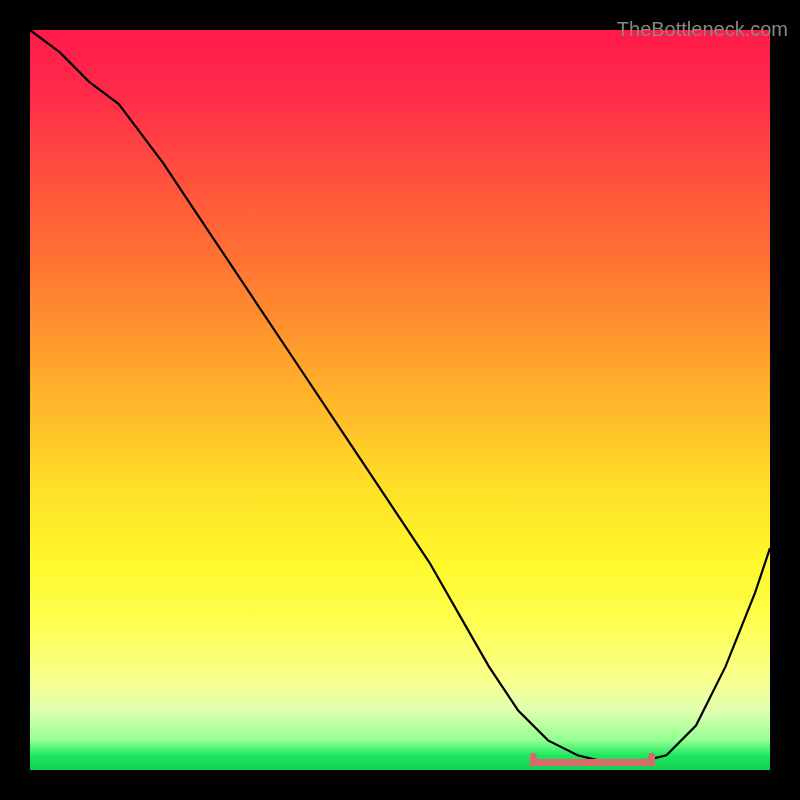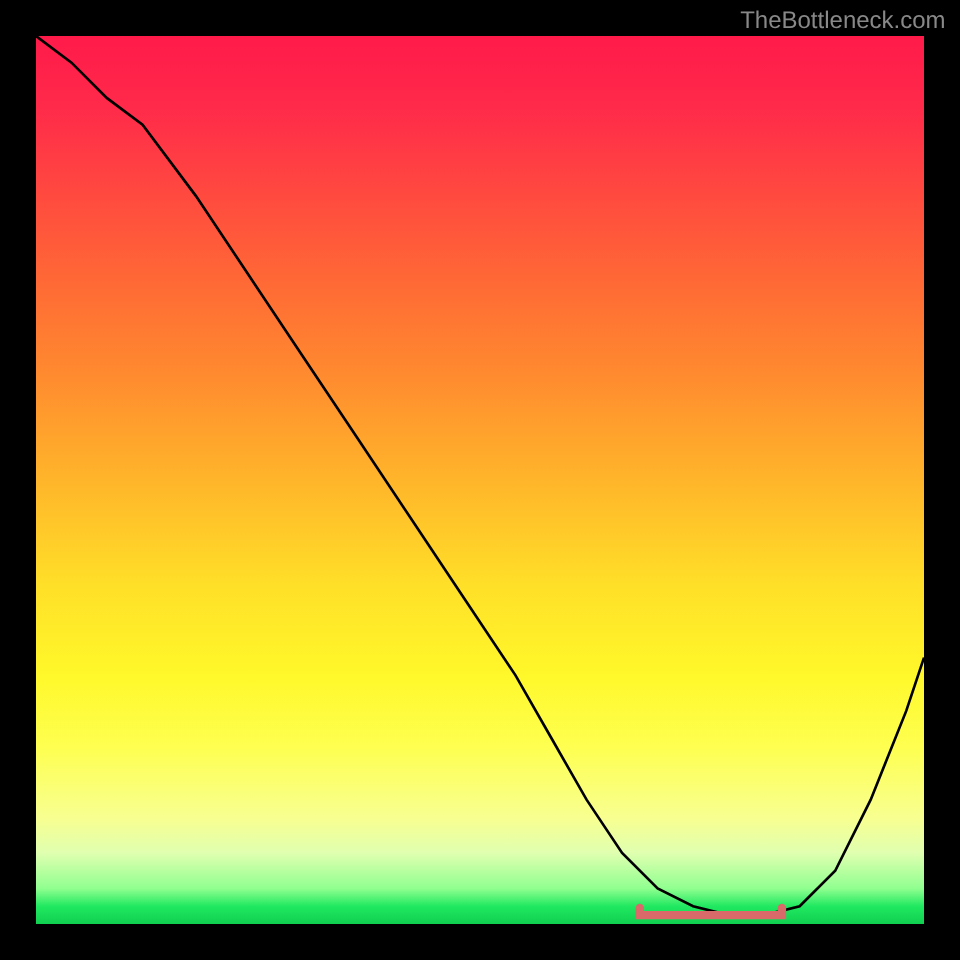--- a/index.html
+++ b/index.html
@@ -5,21 +5,21 @@
   * { margin: 0; padding: 0; box-sizing: border-box; }
   body {
     width: 800px;
     height: 800px;
     background: #000;
     position: relative;
     font-family: Arial, sans-serif;
   }
   .watermark {
     position: absolute;
-    top: 6px;
+    top: 18px;
     right: 12px;
     color: #888;
     font-size: 20px;
     font-weight: 500;
     z-index: 10;
   }
   .plot-area {
     position: absolute;
     left: 30px;
     top: 30px;

